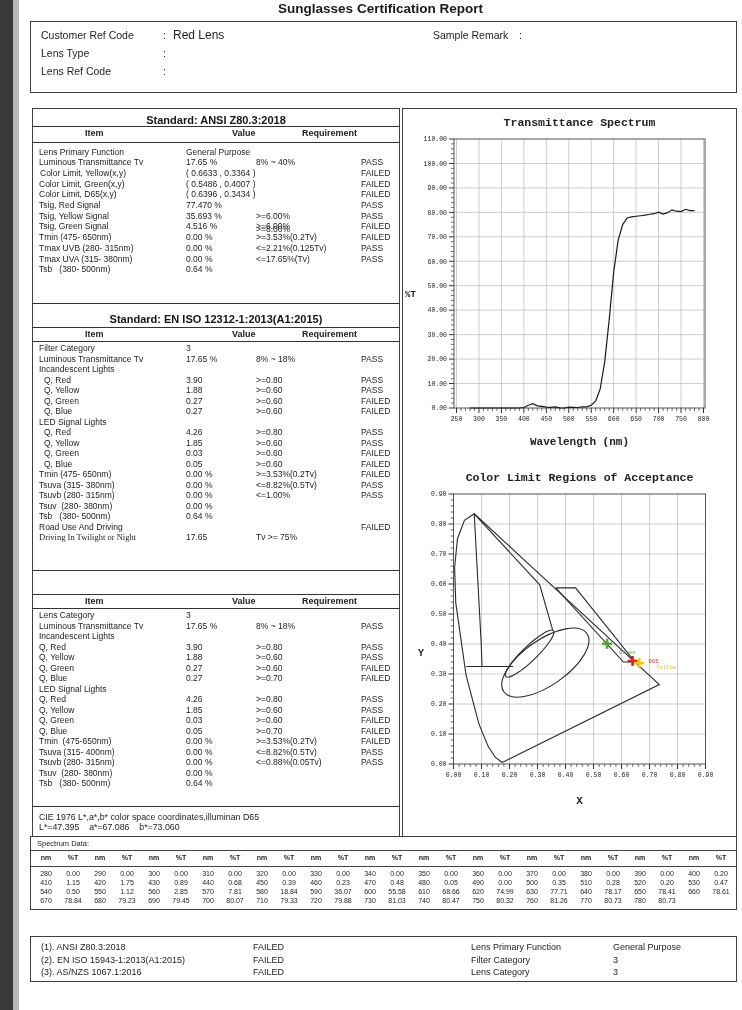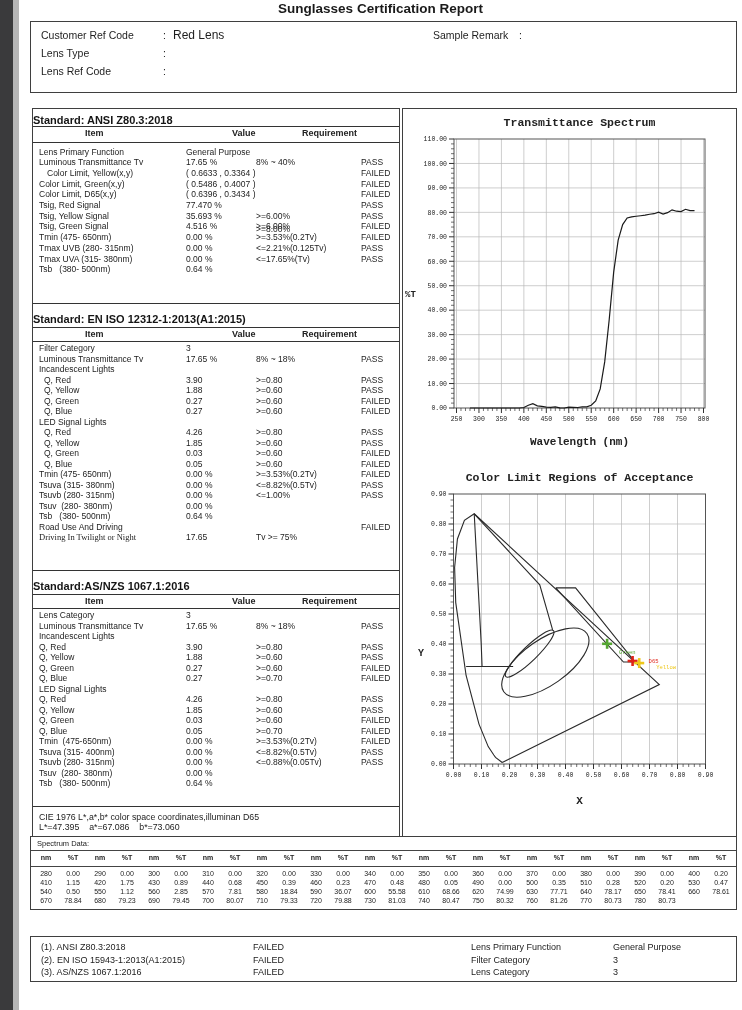--- a/index.html
+++ b/index.html
@@ -13,21 +13,21 @@
               font-size:13.5px;font-weight:bold;color:#1a1a1a;}
   .box{border:1px solid #3f3f3f;background:#fff;box-sizing:border-box;}
   .info-box{left:30px;top:21px;width:707px;height:72px;}
   .info-label{font-size:10.5px;}
   .info-value{font-size:12px;}
   .rule{position:absolute;left:0;width:100%;height:0;border-top:1.4px solid #333;}
   .thin-rule{position:absolute;left:0;width:100%;height:0;border-top:1px solid #444;}
   .left-box{left:32px;top:108px;width:368px;height:737px;}
   .right-box{left:402px;top:108px;width:335px;height:737px;}
   .section{position:absolute;left:0;width:100%;}
-  .sec-heading{position:absolute;width:100%;
+  .sec-heading{position:absolute;width:100%;text-align:center;
                font-size:11px;font-weight:bold;color:#151515;}
   .col-header{position:absolute;font-size:9px;font-weight:bold;color:#222;padding-left:46px;}
   .trow{position:absolute;font-size:8.5px;color:#1c1c1c;white-space:pre;}
   .cie{position:absolute;font-size:8.8px;color:#1c1c1c;white-space:pre;}
   .spec-box{left:30px;top:836px;width:707px;height:74px;}
   .spec-label{position:absolute;left:6px;top:2px;font-size:7.5px;color:#222;}
   .spec-row{position:absolute;left:2px;width:702px;display:flex;}
   .spec-cell{font-size:7px;text-align:center;color:#1c1c1c;}
   .spec-nm{width:26px;}
   .spec-t{width:28px;}
@@ -65,21 +65,21 @@
       <div class="col-header" style="left: 153px; top: 19px;">Value</div>
       <div class="col-header" style="left: 223px; top: 19px;">Requirement</div>
       <div class="col-header" style="left: 328px; top: 19px;">Result</div>
       <div class="rule" style="top: 33px;"></div>
       <div class="trow" style="left: 6px; top: 37.5px; height: 10.7px; line-height: 10.7px;">Lens Primary Function</div>
       <div class="trow" style="left: 153px; top: 37.5px; height: 10.7px; line-height: 10.7px;">General Purpose</div>
       <div class="trow" style="left: 6px; top: 48.2px; height: 10.7px; line-height: 10.7px;">Luminous Transmittance Tv</div>
       <div class="trow" style="left: 153px; top: 48.2px; height: 10.7px; line-height: 10.7px;">17.65 %</div>
       <div class="trow" style="left: 223px; top: 48.2px; height: 10.7px; line-height: 10.7px;">8% ~ 40%</div>
       <div class="trow" style="left: 328px; top: 48.2px; height: 10.7px; line-height: 10.7px;">PASS</div>
-      <div class="trow" style="left: 14px; top: 58.9px; height: 10.7px; line-height: 10.7px;">Color Limit, Yellow(x,y)</div>
+      <div class="trow" style="left: 7px; top: 58.9px; height: 10.7px; line-height: 10.7px;">Color Limit, Yellow(x,y)</div>
       <div class="trow" style="left: 153px; top: 58.9px; height: 10.7px; line-height: 10.7px;">( 0.6633 , 0.3364 )</div>
       <div class="trow" style="left: 328px; top: 58.9px; height: 10.7px; line-height: 10.7px;">FAILED</div>
       <div class="trow" style="left: 6px; top: 69.6px; height: 10.7px; line-height: 10.7px;">Color Limit, Green(x,y)</div>
       <div class="trow" style="left: 153px; top: 69.6px; height: 10.7px; line-height: 10.7px;">( 0.5486 , 0.4007 )</div>
       <div class="trow" style="left: 328px; top: 69.6px; height: 10.7px; line-height: 10.7px;">FAILED</div>
       <div class="trow" style="left: 6px; top: 80.3px; height: 10.7px; line-height: 10.7px;">Color Limit, D65(x,y)</div>
       <div class="trow" style="left: 153px; top: 80.3px; height: 10.7px; line-height: 10.7px;">( 0.6396 , 0.3434 )</div>
       <div class="trow" style="left: 328px; top: 80.3px; height: 10.7px; line-height: 10.7px;">FAILED</div>
       <div class="trow" style="left: 6px; top: 91px; height: 10.7px; line-height: 10.7px;">Tsig, Red Signal</div>
       <div class="trow" style="left: 153px; top: 91px; height: 10.7px; line-height: 10.7px;">77.470 %</div>
@@ -173,21 +173,20 @@
       <div class="trow" style="left: 6px; top: 208px; height: 10.5px; line-height: 10.5px;">Tsb   (380- 500nm)</div>
       <div class="trow" style="left: 153px; top: 208px; height: 10.5px; line-height: 10.5px;">0.64 %</div>
       <div class="trow" style="left: 6px; top: 218.5px; height: 10.5px; line-height: 10.5px;">Road Use And Driving</div>
       <div class="trow" style="left: 328px; top: 218.5px; height: 10.5px; line-height: 10.5px;">FAILED</div>
       <div class="trow" style="left: 6px; top: 229px; height: 10.5px; line-height: 10.5px; font-family: Liberation Serif, serif;">Driving In Twilight or Night</div>
       <div class="trow" style="left: 153px; top: 229px; height: 10.5px; line-height: 10.5px;">17.65</div>
       <div class="trow" style="left: 223px; top: 229px; height: 10.5px; line-height: 10.5px;">Tv &gt;= 75%</div>
     </div>
     <div class="rule" style="top: 194px;"></div>
     <div class="section" style="top: 461px; height: 276px;">
-      <div class="sec-heading" style="top: 10px;">Standard:AS/NZS 1067.1:2016</div>
       <div class="rule" style="top: 24px;"></div>
       <div class="col-header" style="left: 6px; top: 26px;">Item</div>
       <div class="col-header" style="left: 153px; top: 26px;">Value</div>
       <div class="col-header" style="left: 223px; top: 26px;">Requirement</div>
       <div class="col-header" style="left: 328px; top: 26px;">Result</div>
       <div class="rule" style="top: 38px;"></div>
       <div class="trow" style="left: 6px; top: 40px; height: 10.5px; line-height: 10.5px;">Lens Category</div>
       <div class="trow" style="left: 153px; top: 40px; height: 10.5px; line-height: 10.5px;">3</div>
       <div class="trow" style="left: 6px; top: 50.5px; height: 10.5px; line-height: 10.5px;">Luminous Transmittance Tv</div>
       <div class="trow" style="left: 153px; top: 50.5px; height: 10.5px; line-height: 10.5px;">17.65 %</div>

